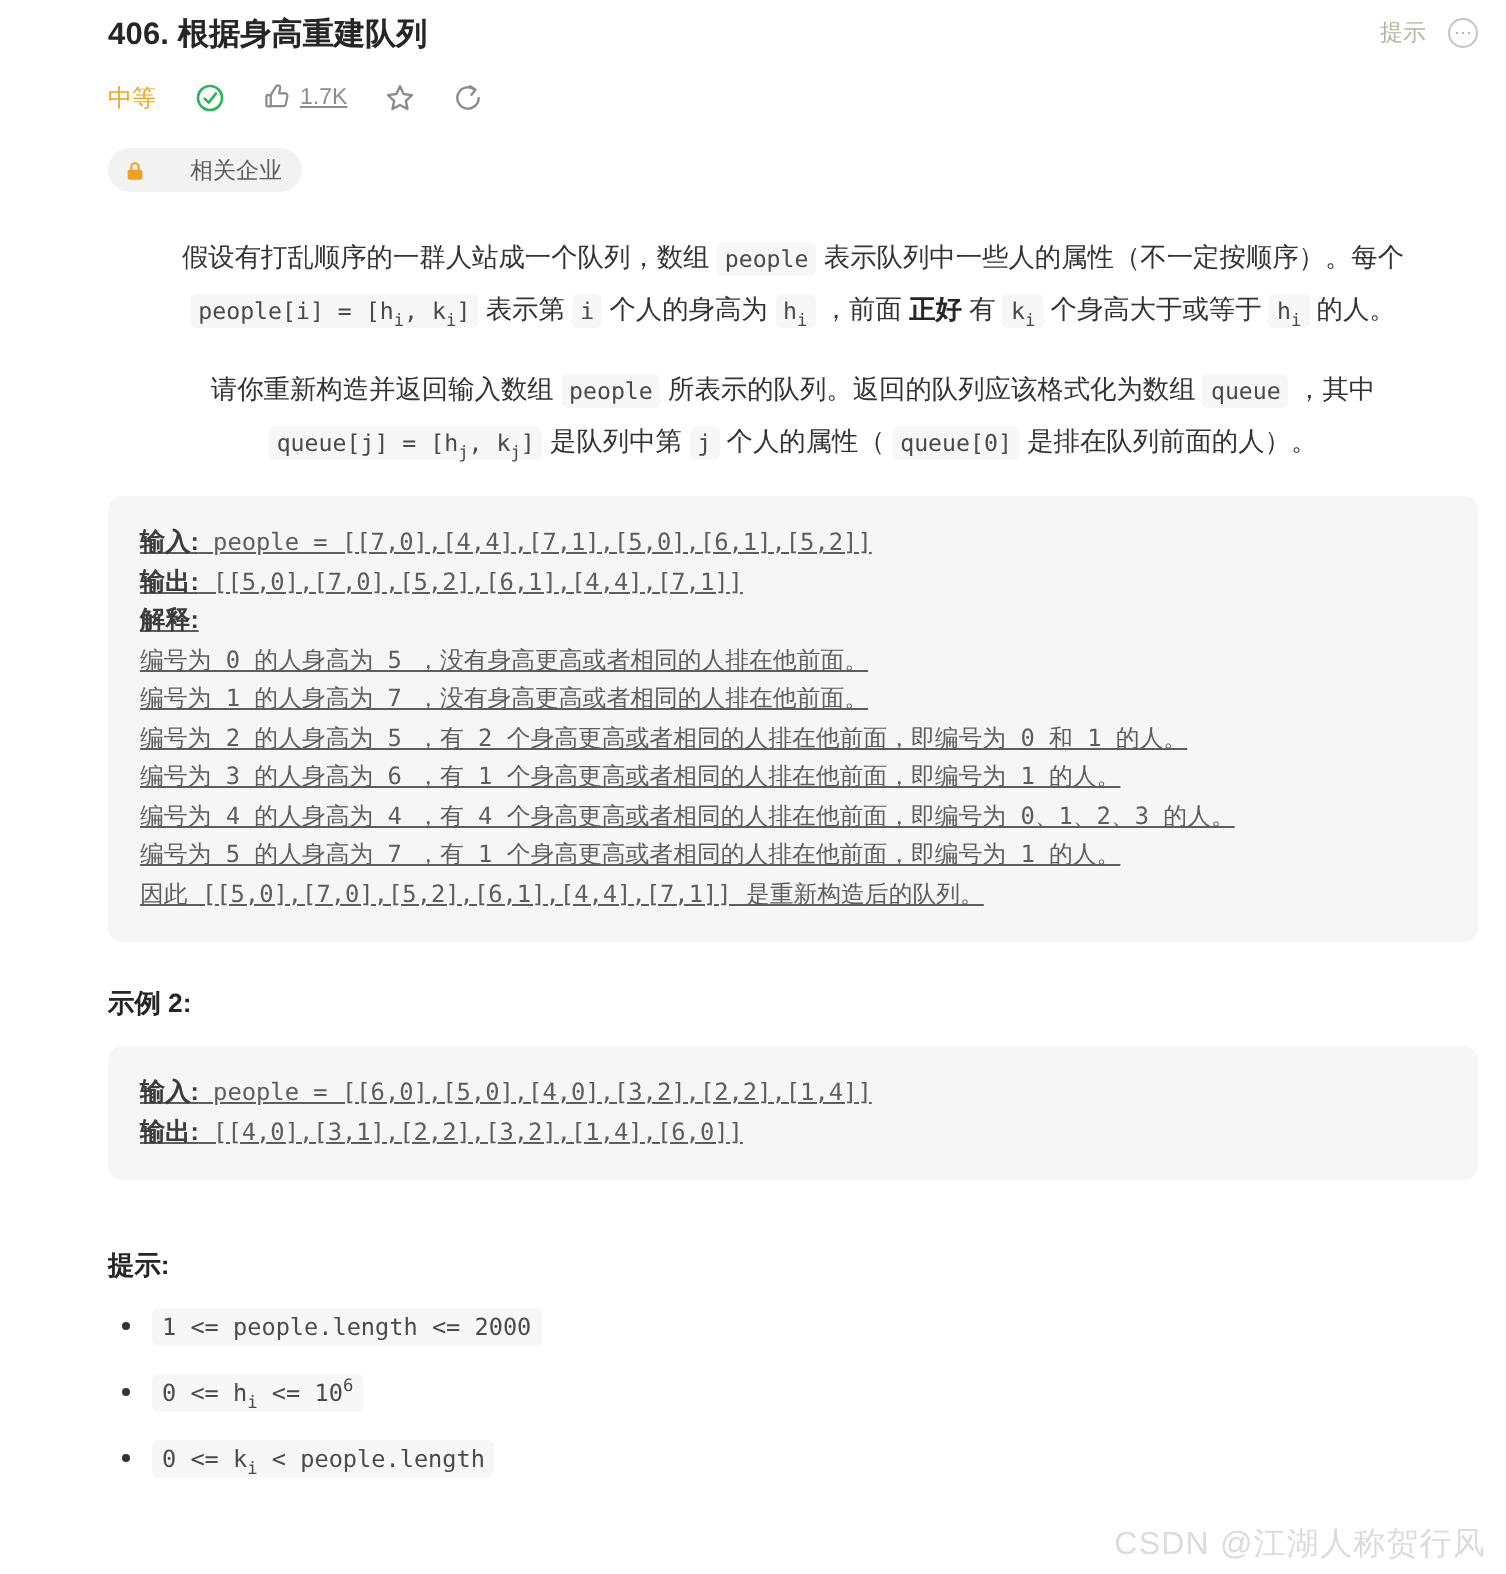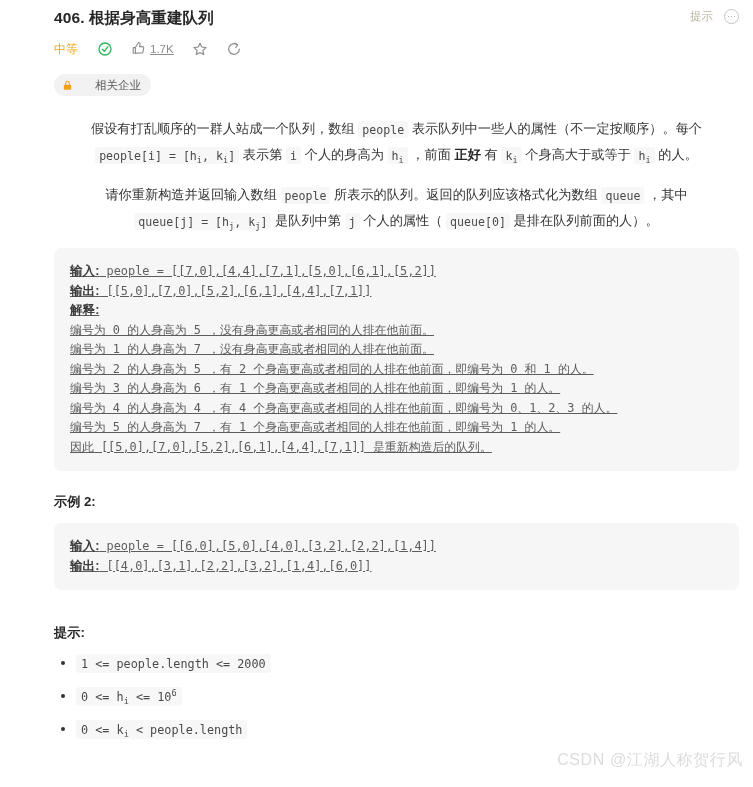--- a/index.html
+++ b/index.html
@@ -163,21 +163,21 @@
     line-height: 22px;
   }
   ul.hints li::marker { color: #333; }
   ul.hints li code.inline { font-size: 11.8px; padding: 2.5px 5px; }
   ul.hints li code.inline sup { font-size: 8.6px; line-height: 0; }
 
   
   .watermark {
     position: absolute;
     right: 10px;
-    bottom: 16px;
+    bottom: 4px;
     font-size: 16px;
     color: #dcdcdc;
     letter-spacing: 0.6px;
     white-space: nowrap;
     pointer-events: none;
   }
 </style>
 </head>
 <body>
 

